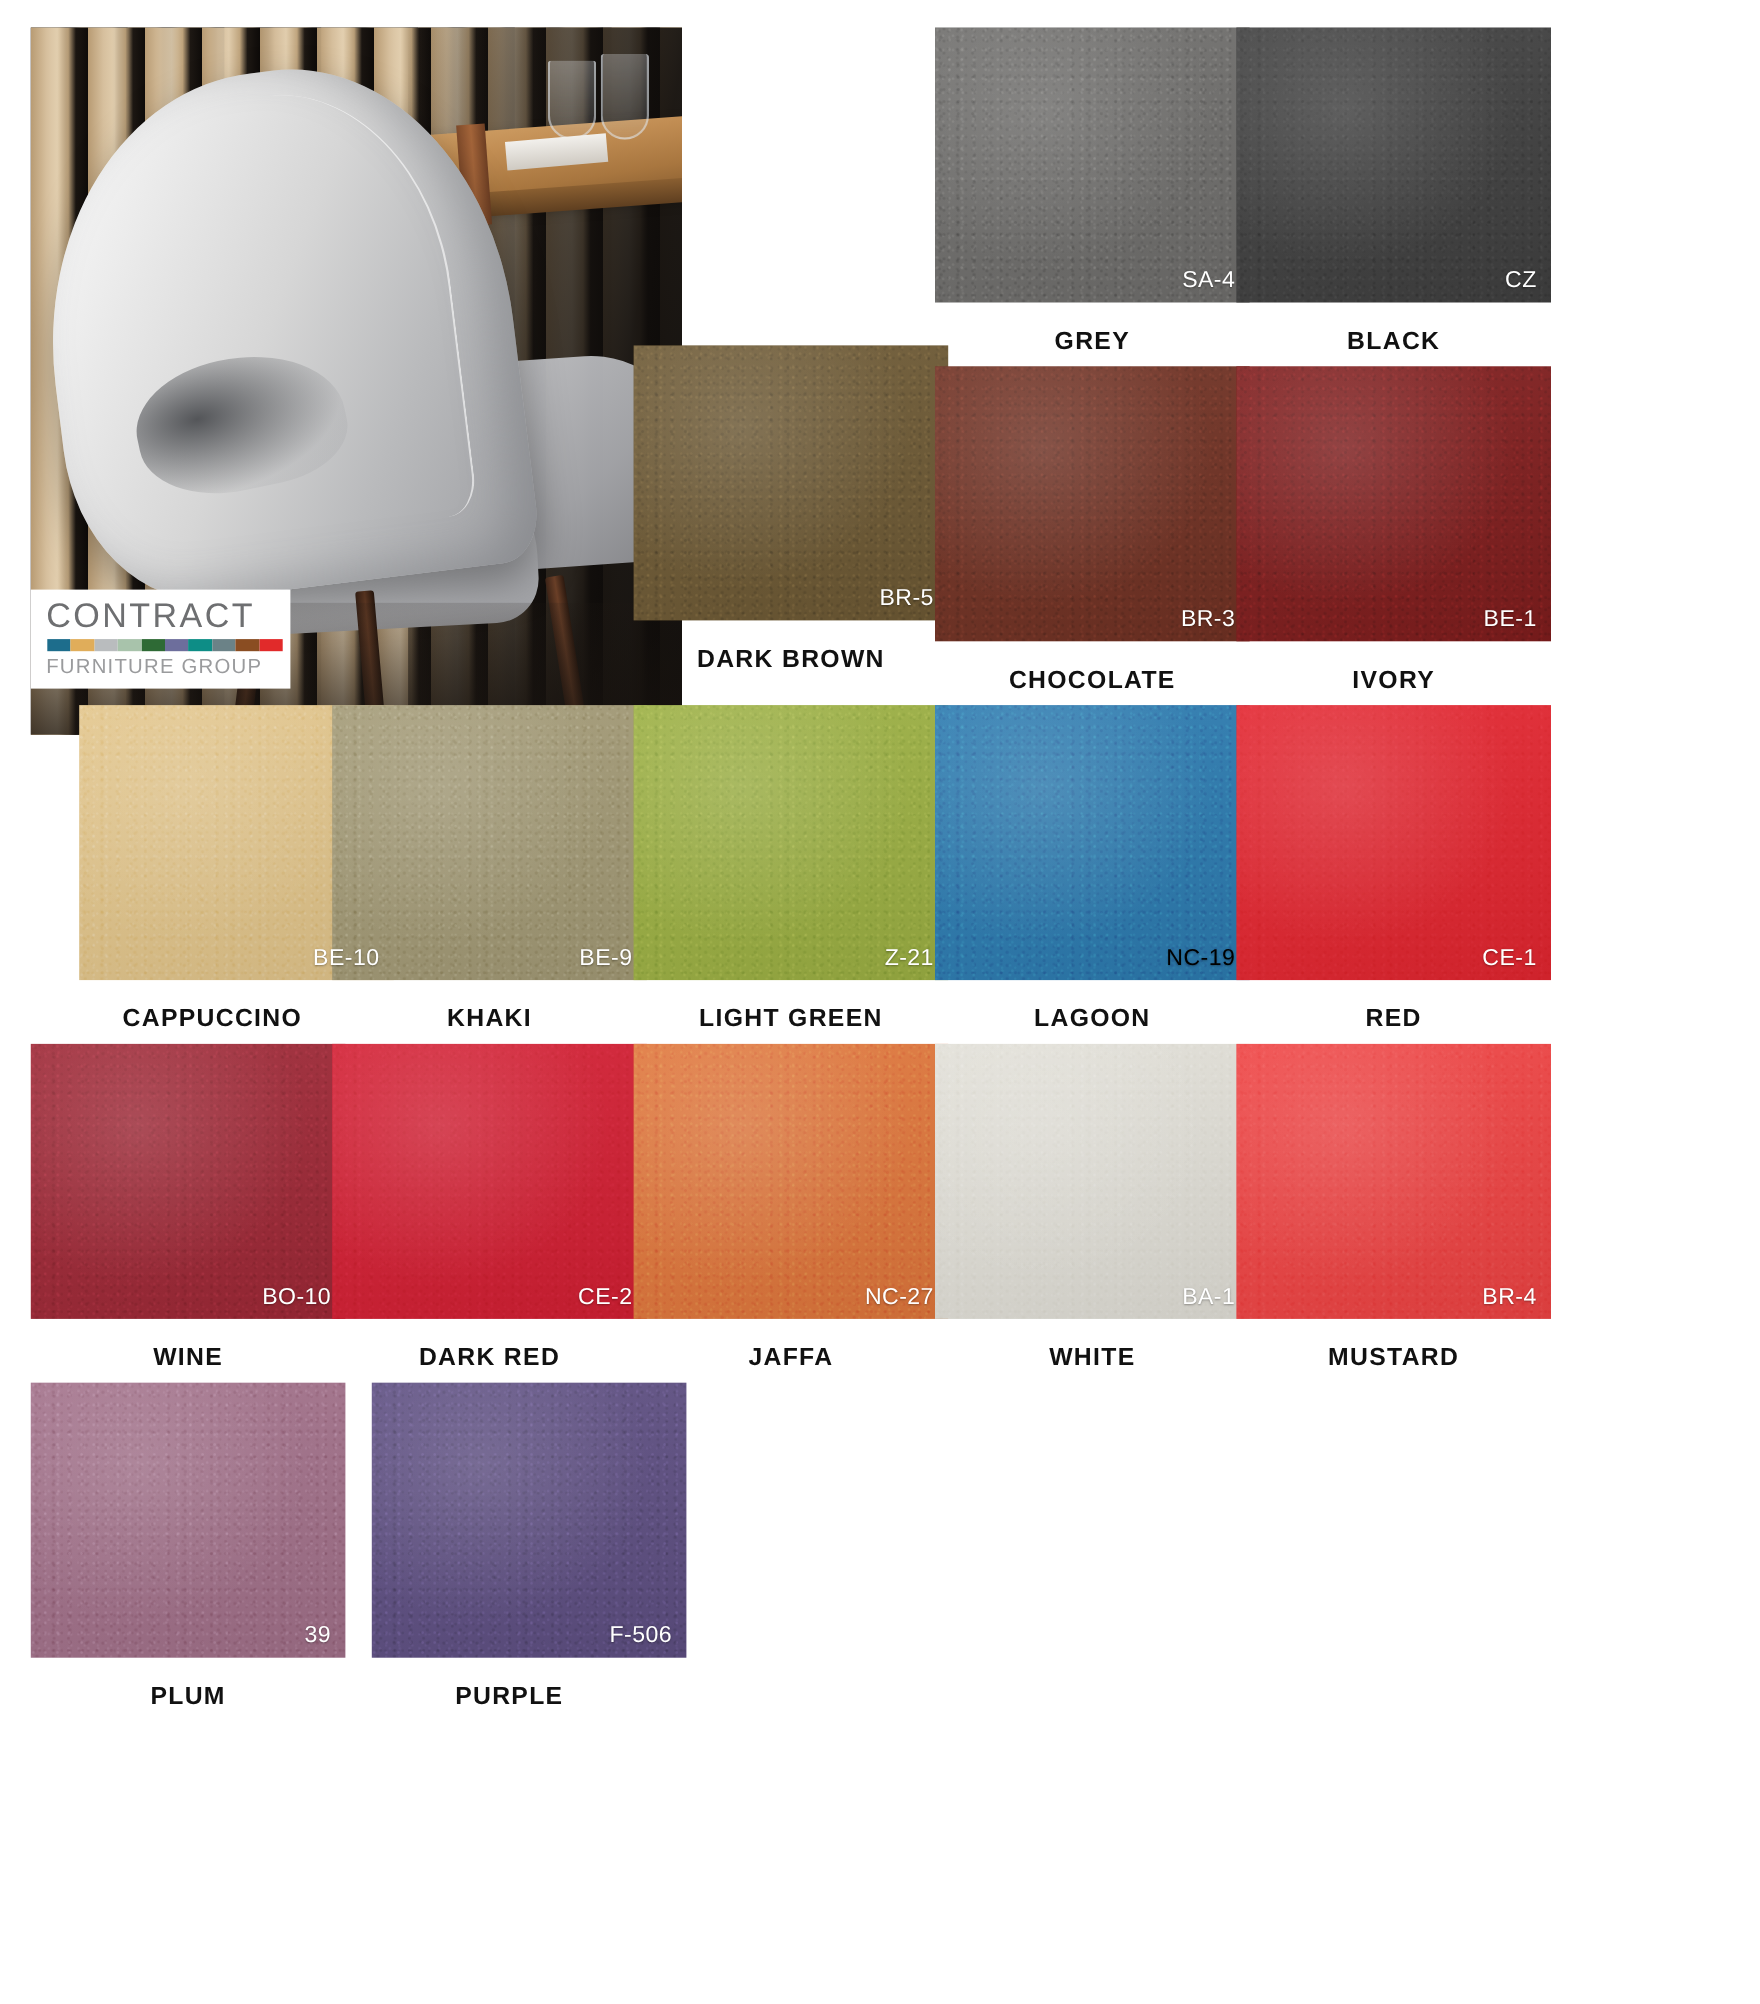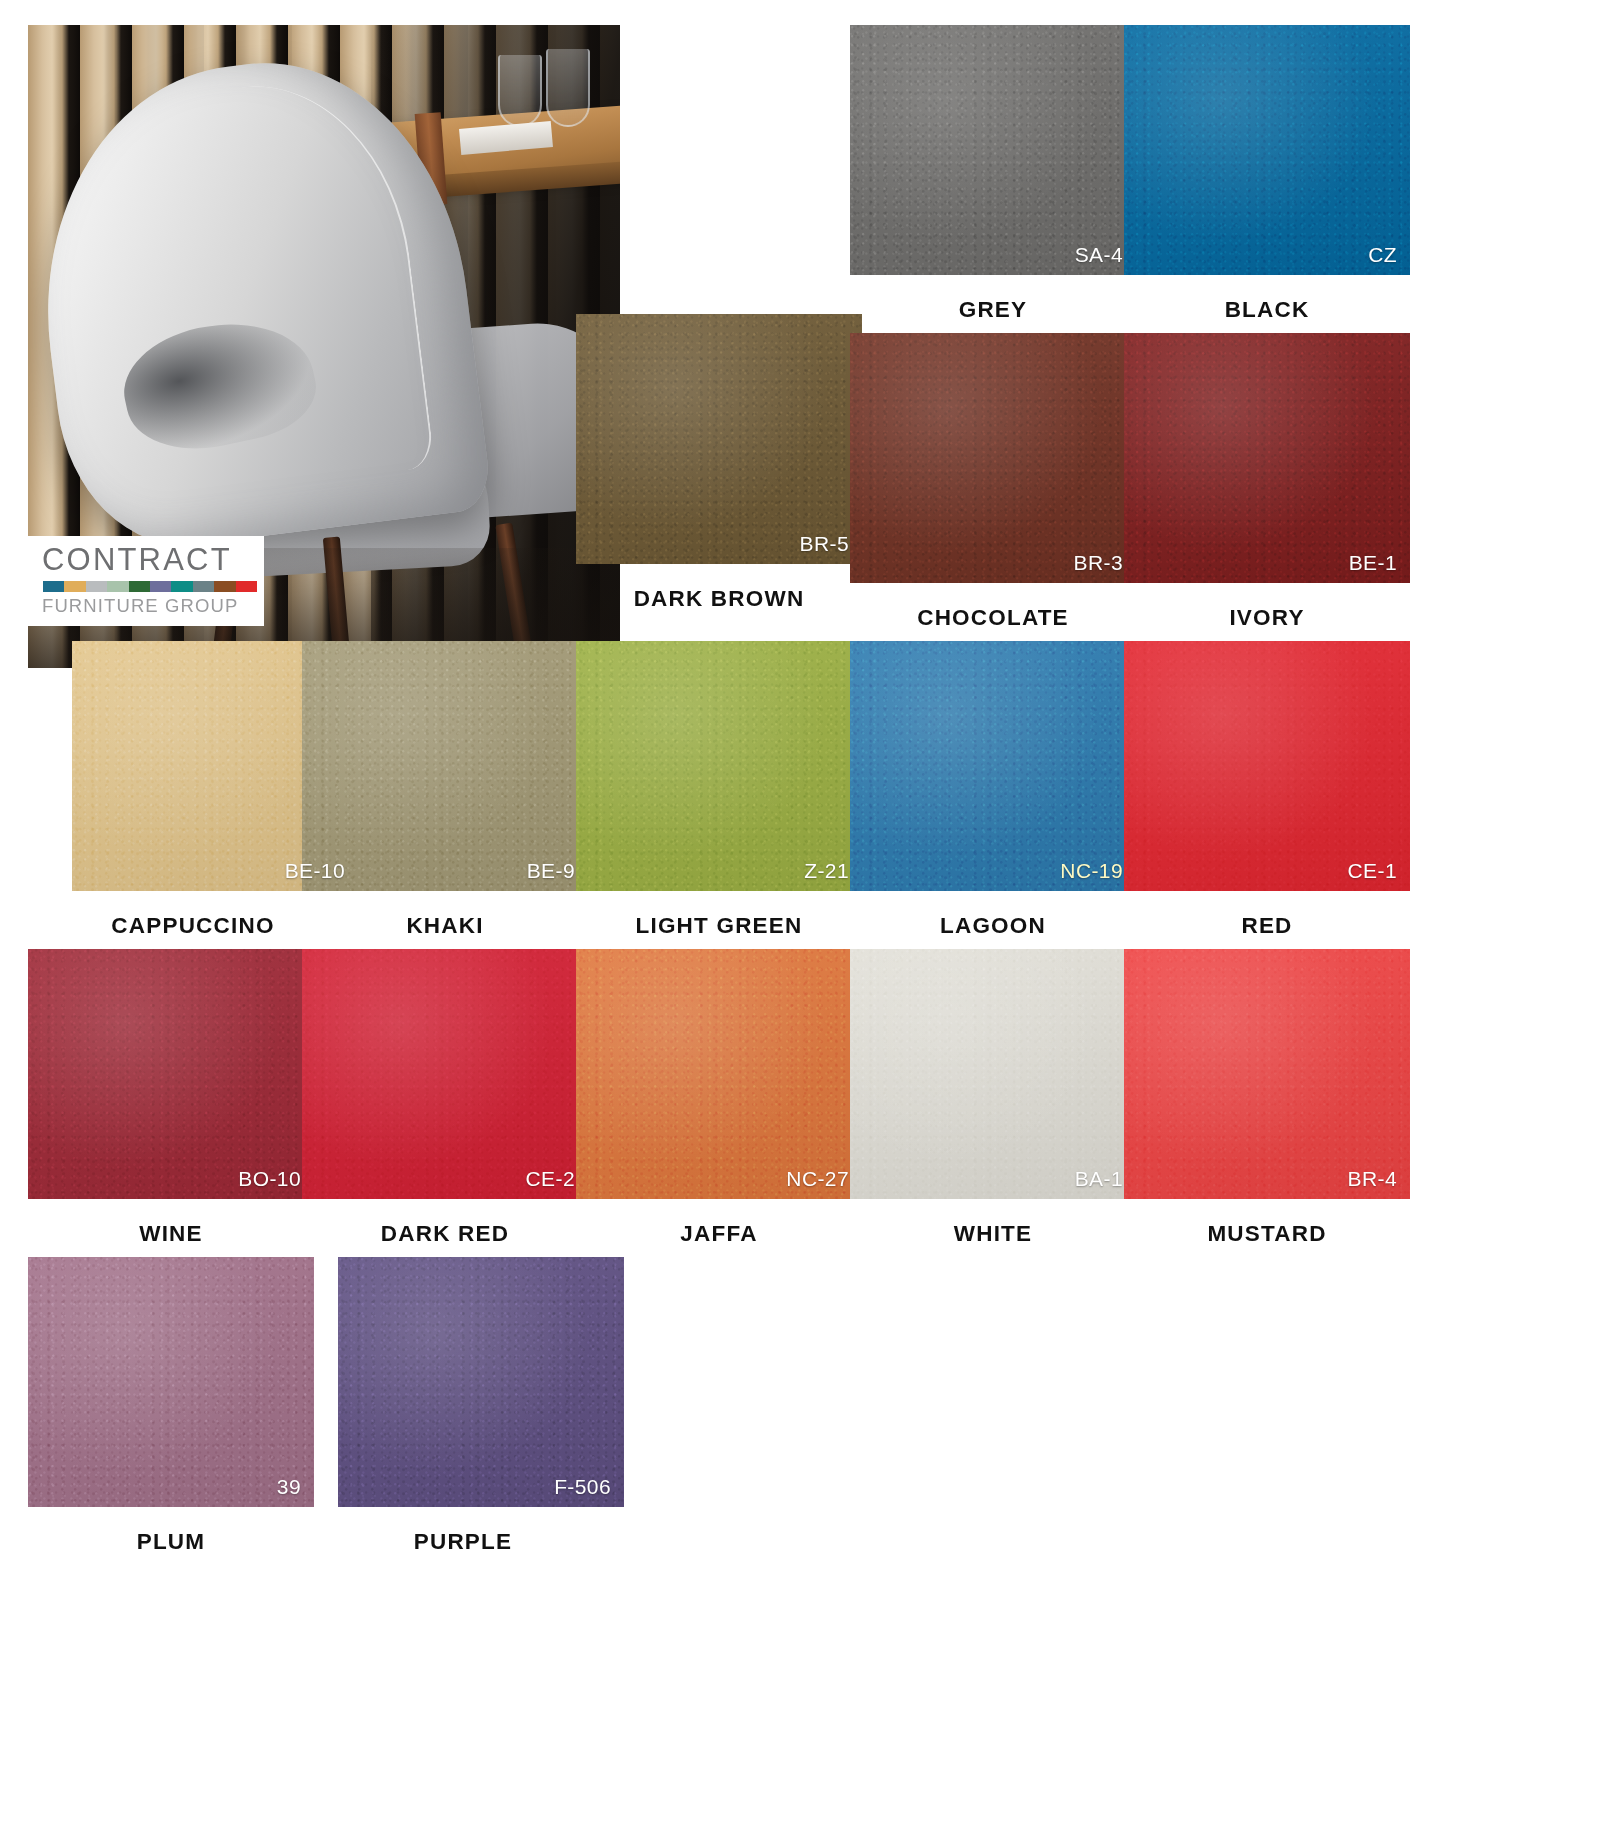--- a/index.html
+++ b/index.html
@@ -231,21 +231,21 @@
   <div class="grid" id="swatch-grid">
       <div class="cell" style="left: 850px; top: 25px;">
         <div class="swatch" style="background: rgb(111, 110, 108);">
           <div class="grain"></div>
           <div class="sheen"></div>
           <div class="code" style="color: rgb(255, 255, 255);">SA-4</div>
         </div>
         <div class="name">GREY</div>
       </div>
       <div class="cell" style="left: 1124px; top: 25px;">
-        <div class="swatch" style="background: #0369a1;">
+        <div class="swatch" style="background: #404040;">
           <div class="grain"></div>
           <div class="sheen"></div>
           <div class="code" style="color: rgb(255, 255, 255);">CZ</div>
         </div>
         <div class="name">BLACK</div>
       </div>
       <div class="cell" style="left: 576px; top: 314px;">
         <div class="swatch" style="background: rgb(109, 89, 52);">
           <div class="grain"></div>
           <div class="sheen"></div>
@@ -290,21 +290,21 @@
           <div class="grain"></div>
           <div class="sheen"></div>
           <div class="code" style="color: rgb(255, 255, 255);">Z-21</div>
         </div>
         <div class="name">LIGHT GREEN</div>
       </div>
       <div class="cell" style="left: 850px; top: 641px;">
         <div class="swatch" style="background: rgb(44, 123, 176);">
           <div class="grain"></div>
           <div class="sheen"></div>
-          <div class="code" style="color: #fef9c3;">NC-19</div>
+          <div class="code" style="color: #000000;">NC-19</div>
         </div>
         <div class="name">LAGOON</div>
       </div>
       <div class="cell" style="left: 1124px; top: 641px;">
         <div class="swatch" style="background: rgb(227, 38, 48);">
           <div class="grain"></div>
           <div class="sheen"></div>
           <div class="code" style="color: rgb(255, 255, 255);">CE-1</div>
         </div>
         <div class="name">RED</div>

